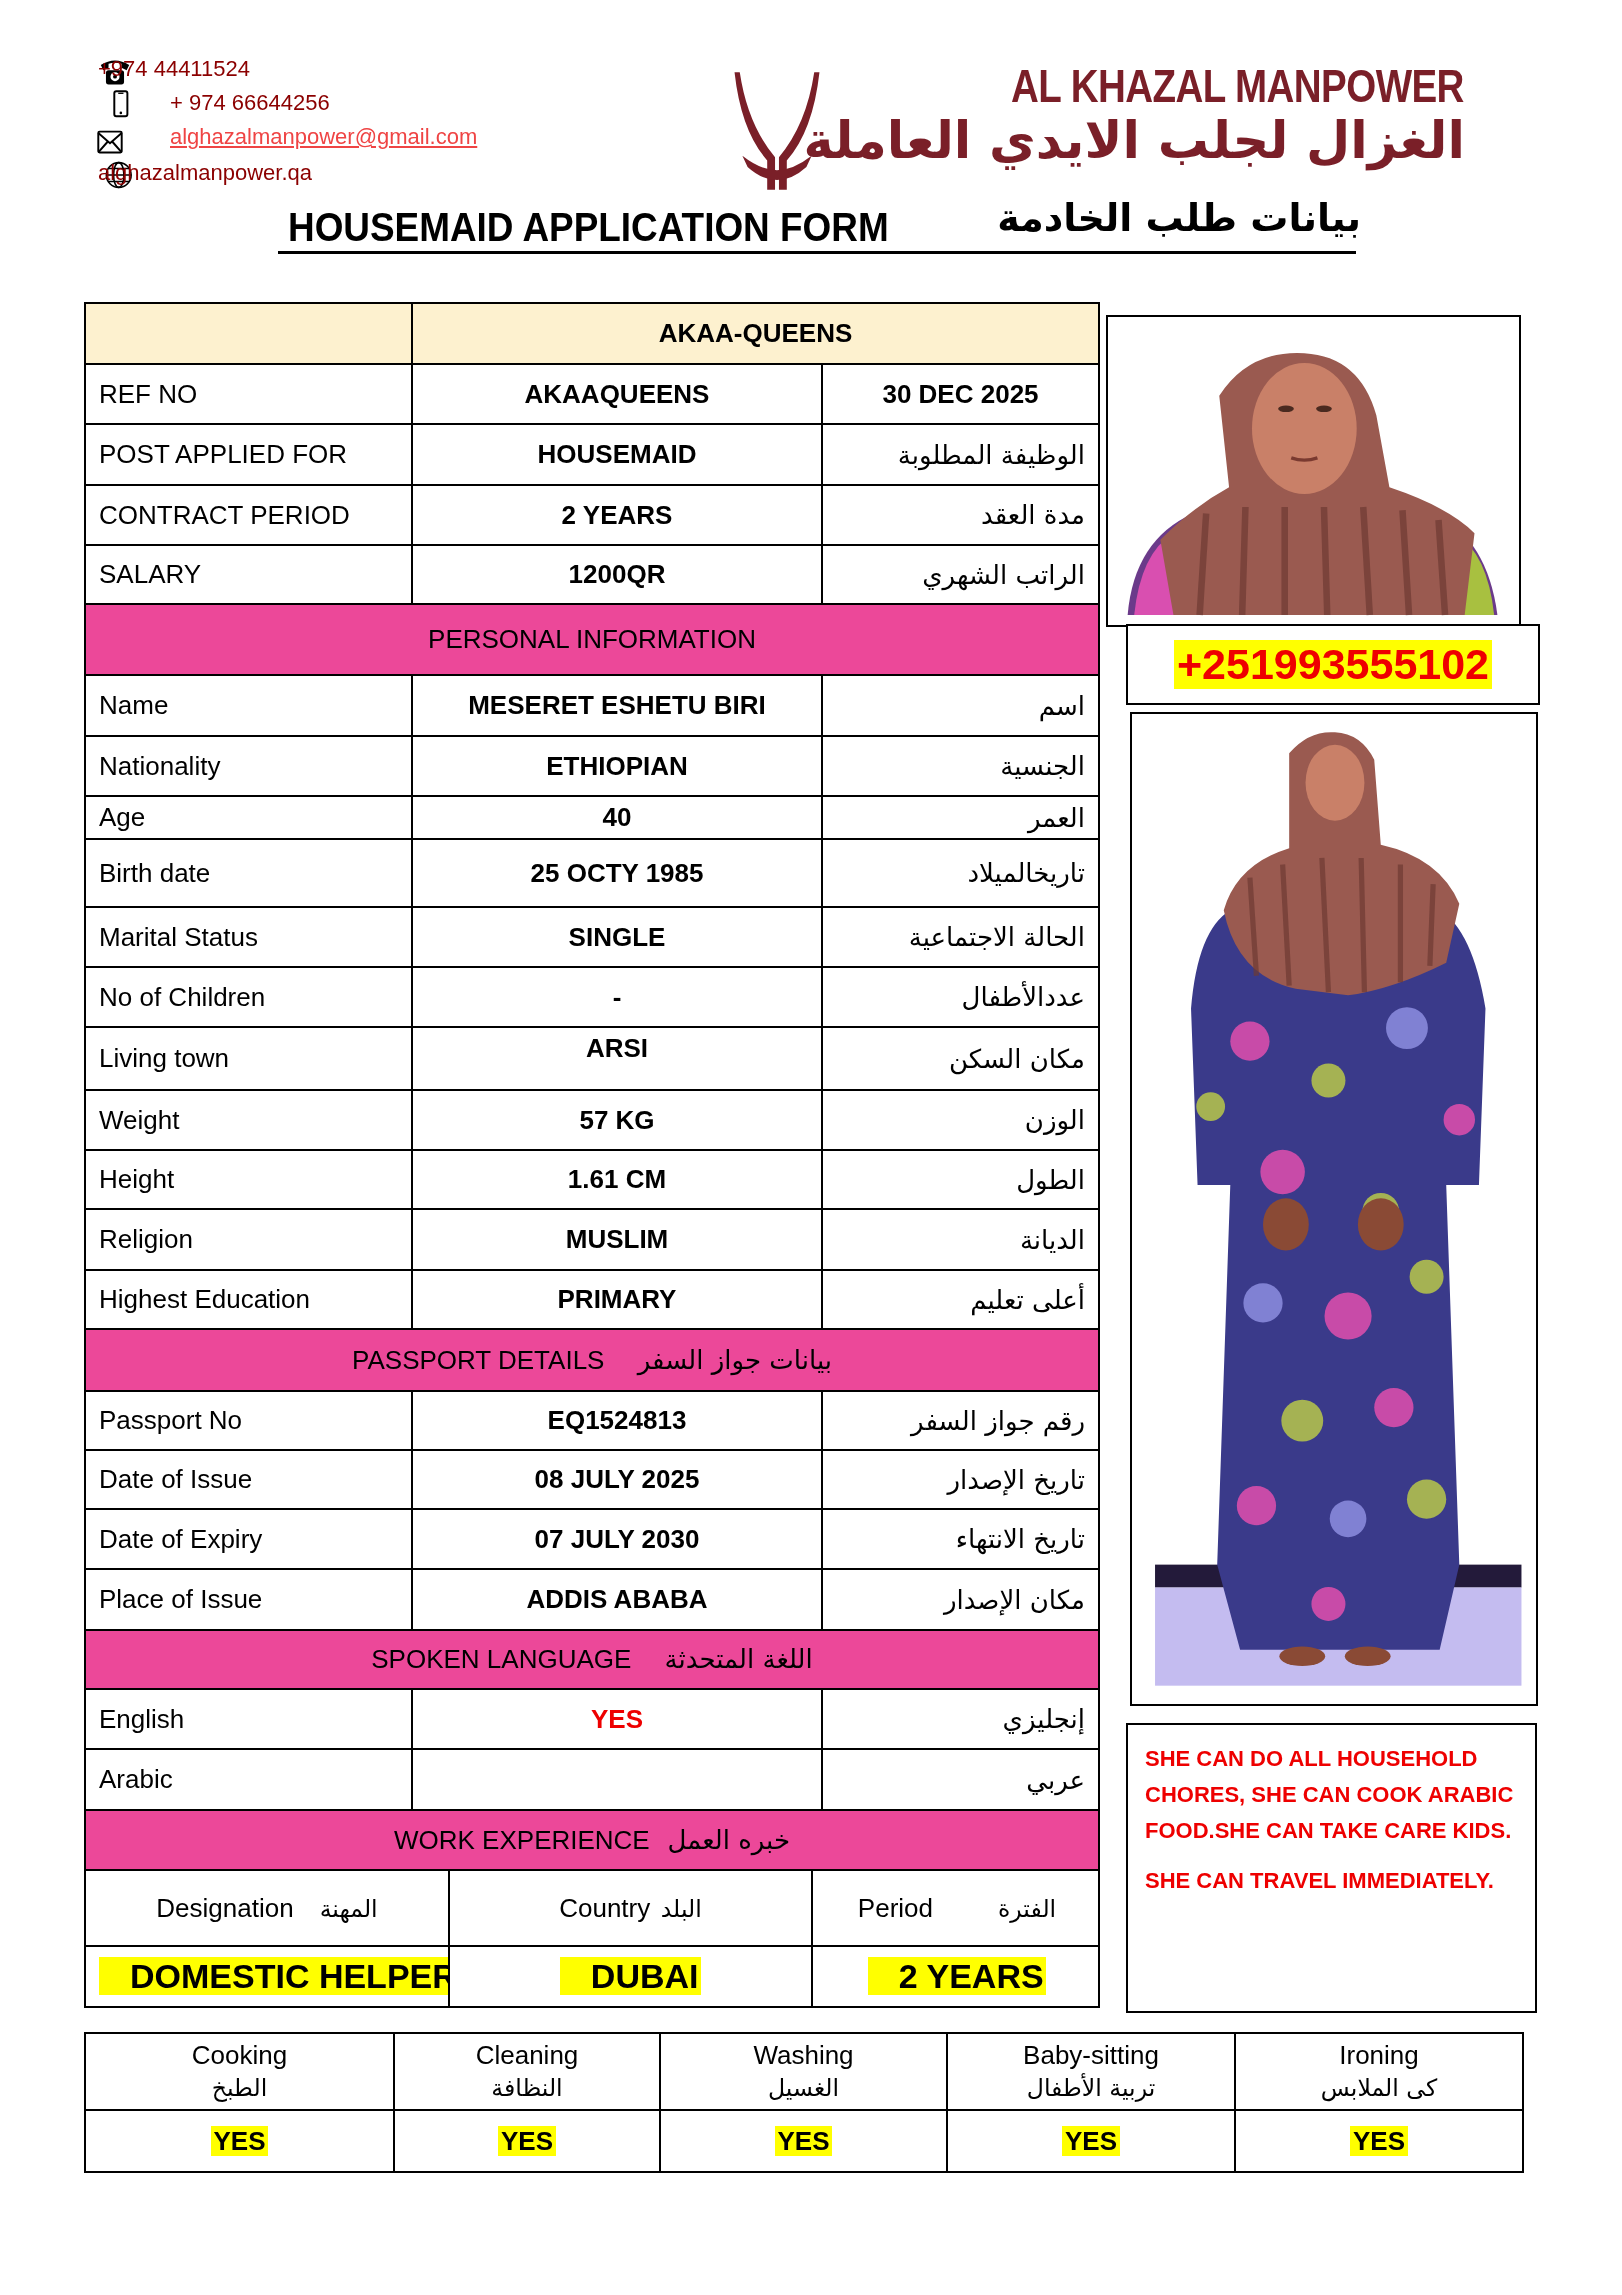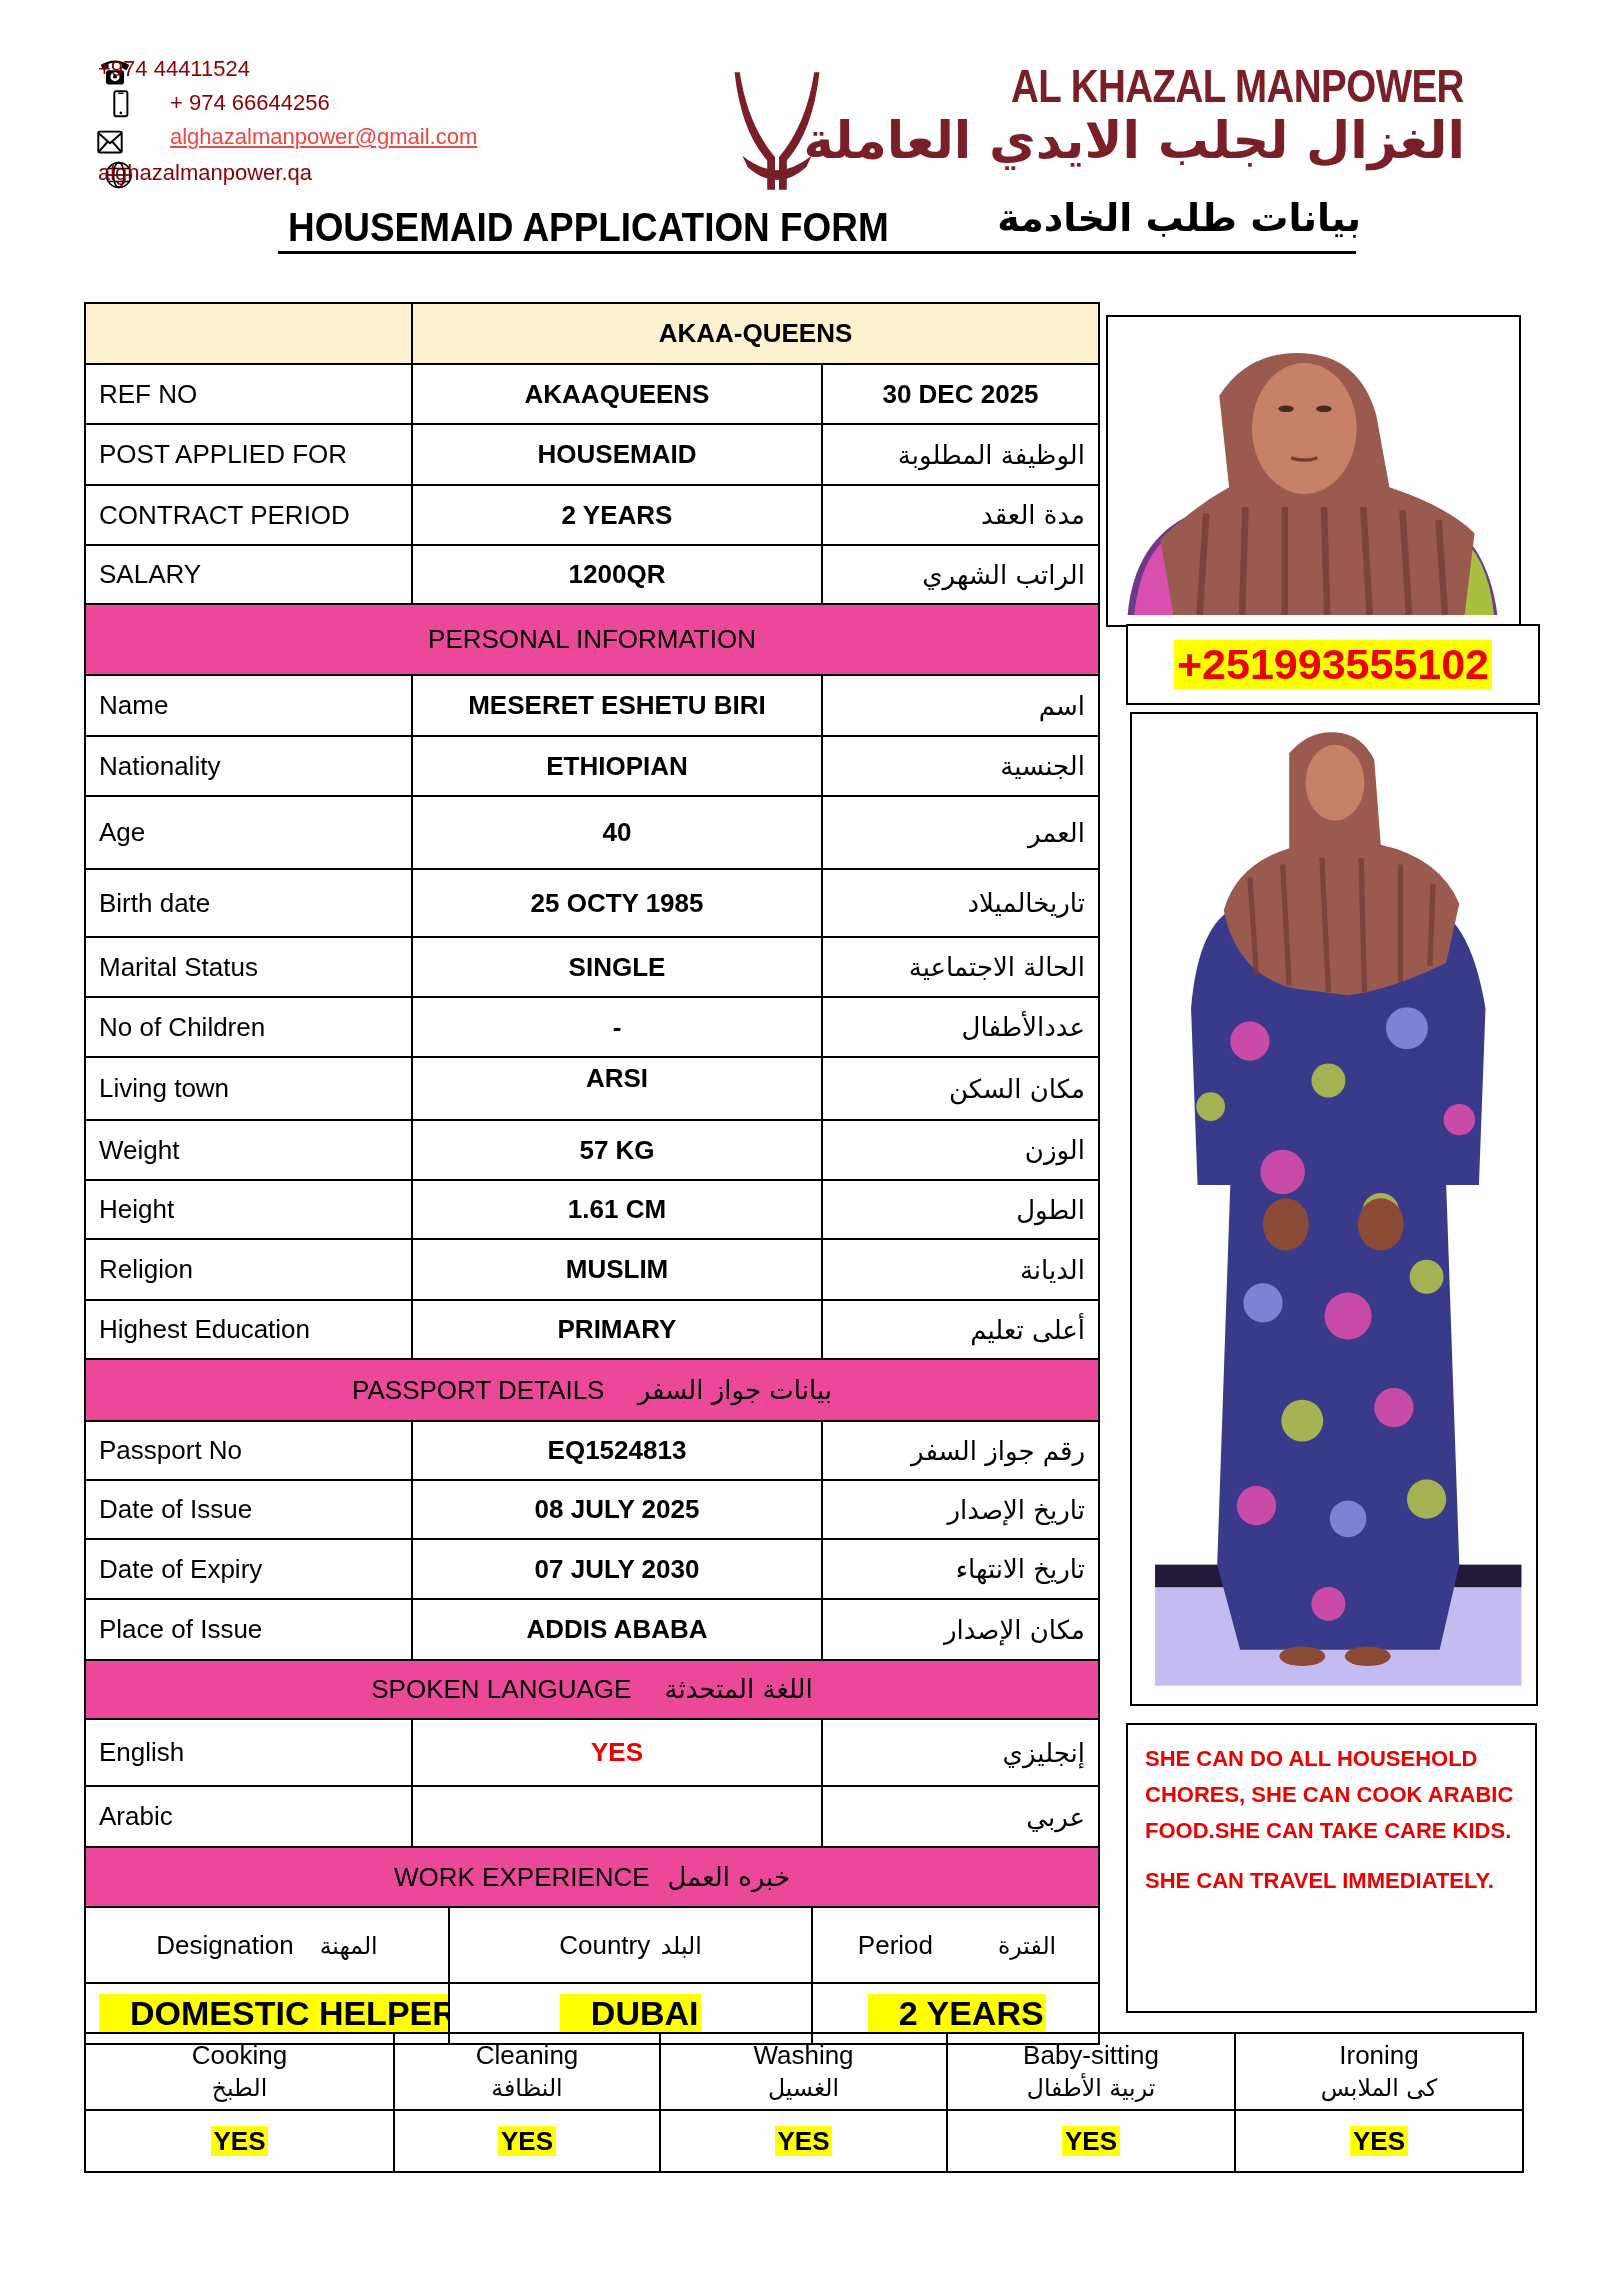--- a/index.html
+++ b/index.html
@@ -124,21 +124,21 @@
   <tr style="height:61px">
     <td class="lbl">Name</td>
     <td class="val">MESERET ESHETU BIRI</td>
     <td class="ar">اسم</td>
   </tr>
   <tr style="height:60px">
     <td class="lbl">Nationality</td>
     <td class="val">ETHIOPIAN</td>
     <td class="ar">الجنسية</td>
   </tr>
-  <tr style="height:73px">
+  <tr style="height:43px">
     <td class="lbl">Age</td>
     <td class="val">40</td>
     <td class="ar">العمر</td>
   </tr>
   <tr style="height:68px">
     <td class="lbl">Birth date</td>
     <td class="val">25 OCTY 1985</td>
     <td class="ar">تاريخالميلاد</td>
   </tr>
   <tr style="height:60px">
@@ -203,21 +203,21 @@
     <td class="val">ADDIS ABABA</td>
     <td class="ar">مكان الإصدار</td>
   </tr>
 
   <tr class="hdr-peach" style="height:59px">
     <td colspan="3">
       <span>SPOKEN LANGUAGE</span>
       <span class="sec-ar">اللغة المتحدثة</span>
     </td>
   </tr>
-  <tr style="height:67px">
+  <tr style="height:60px">
     <td class="lbl">English</td>
     <td class="val red">YES</td>
     <td class="ar">إنجليزي</td>
   </tr>
   <tr style="height:61px">
     <td class="lbl">Arabic</td>
     <td class="val"></td>
     <td class="ar">عربي</td>
   </tr>
 

